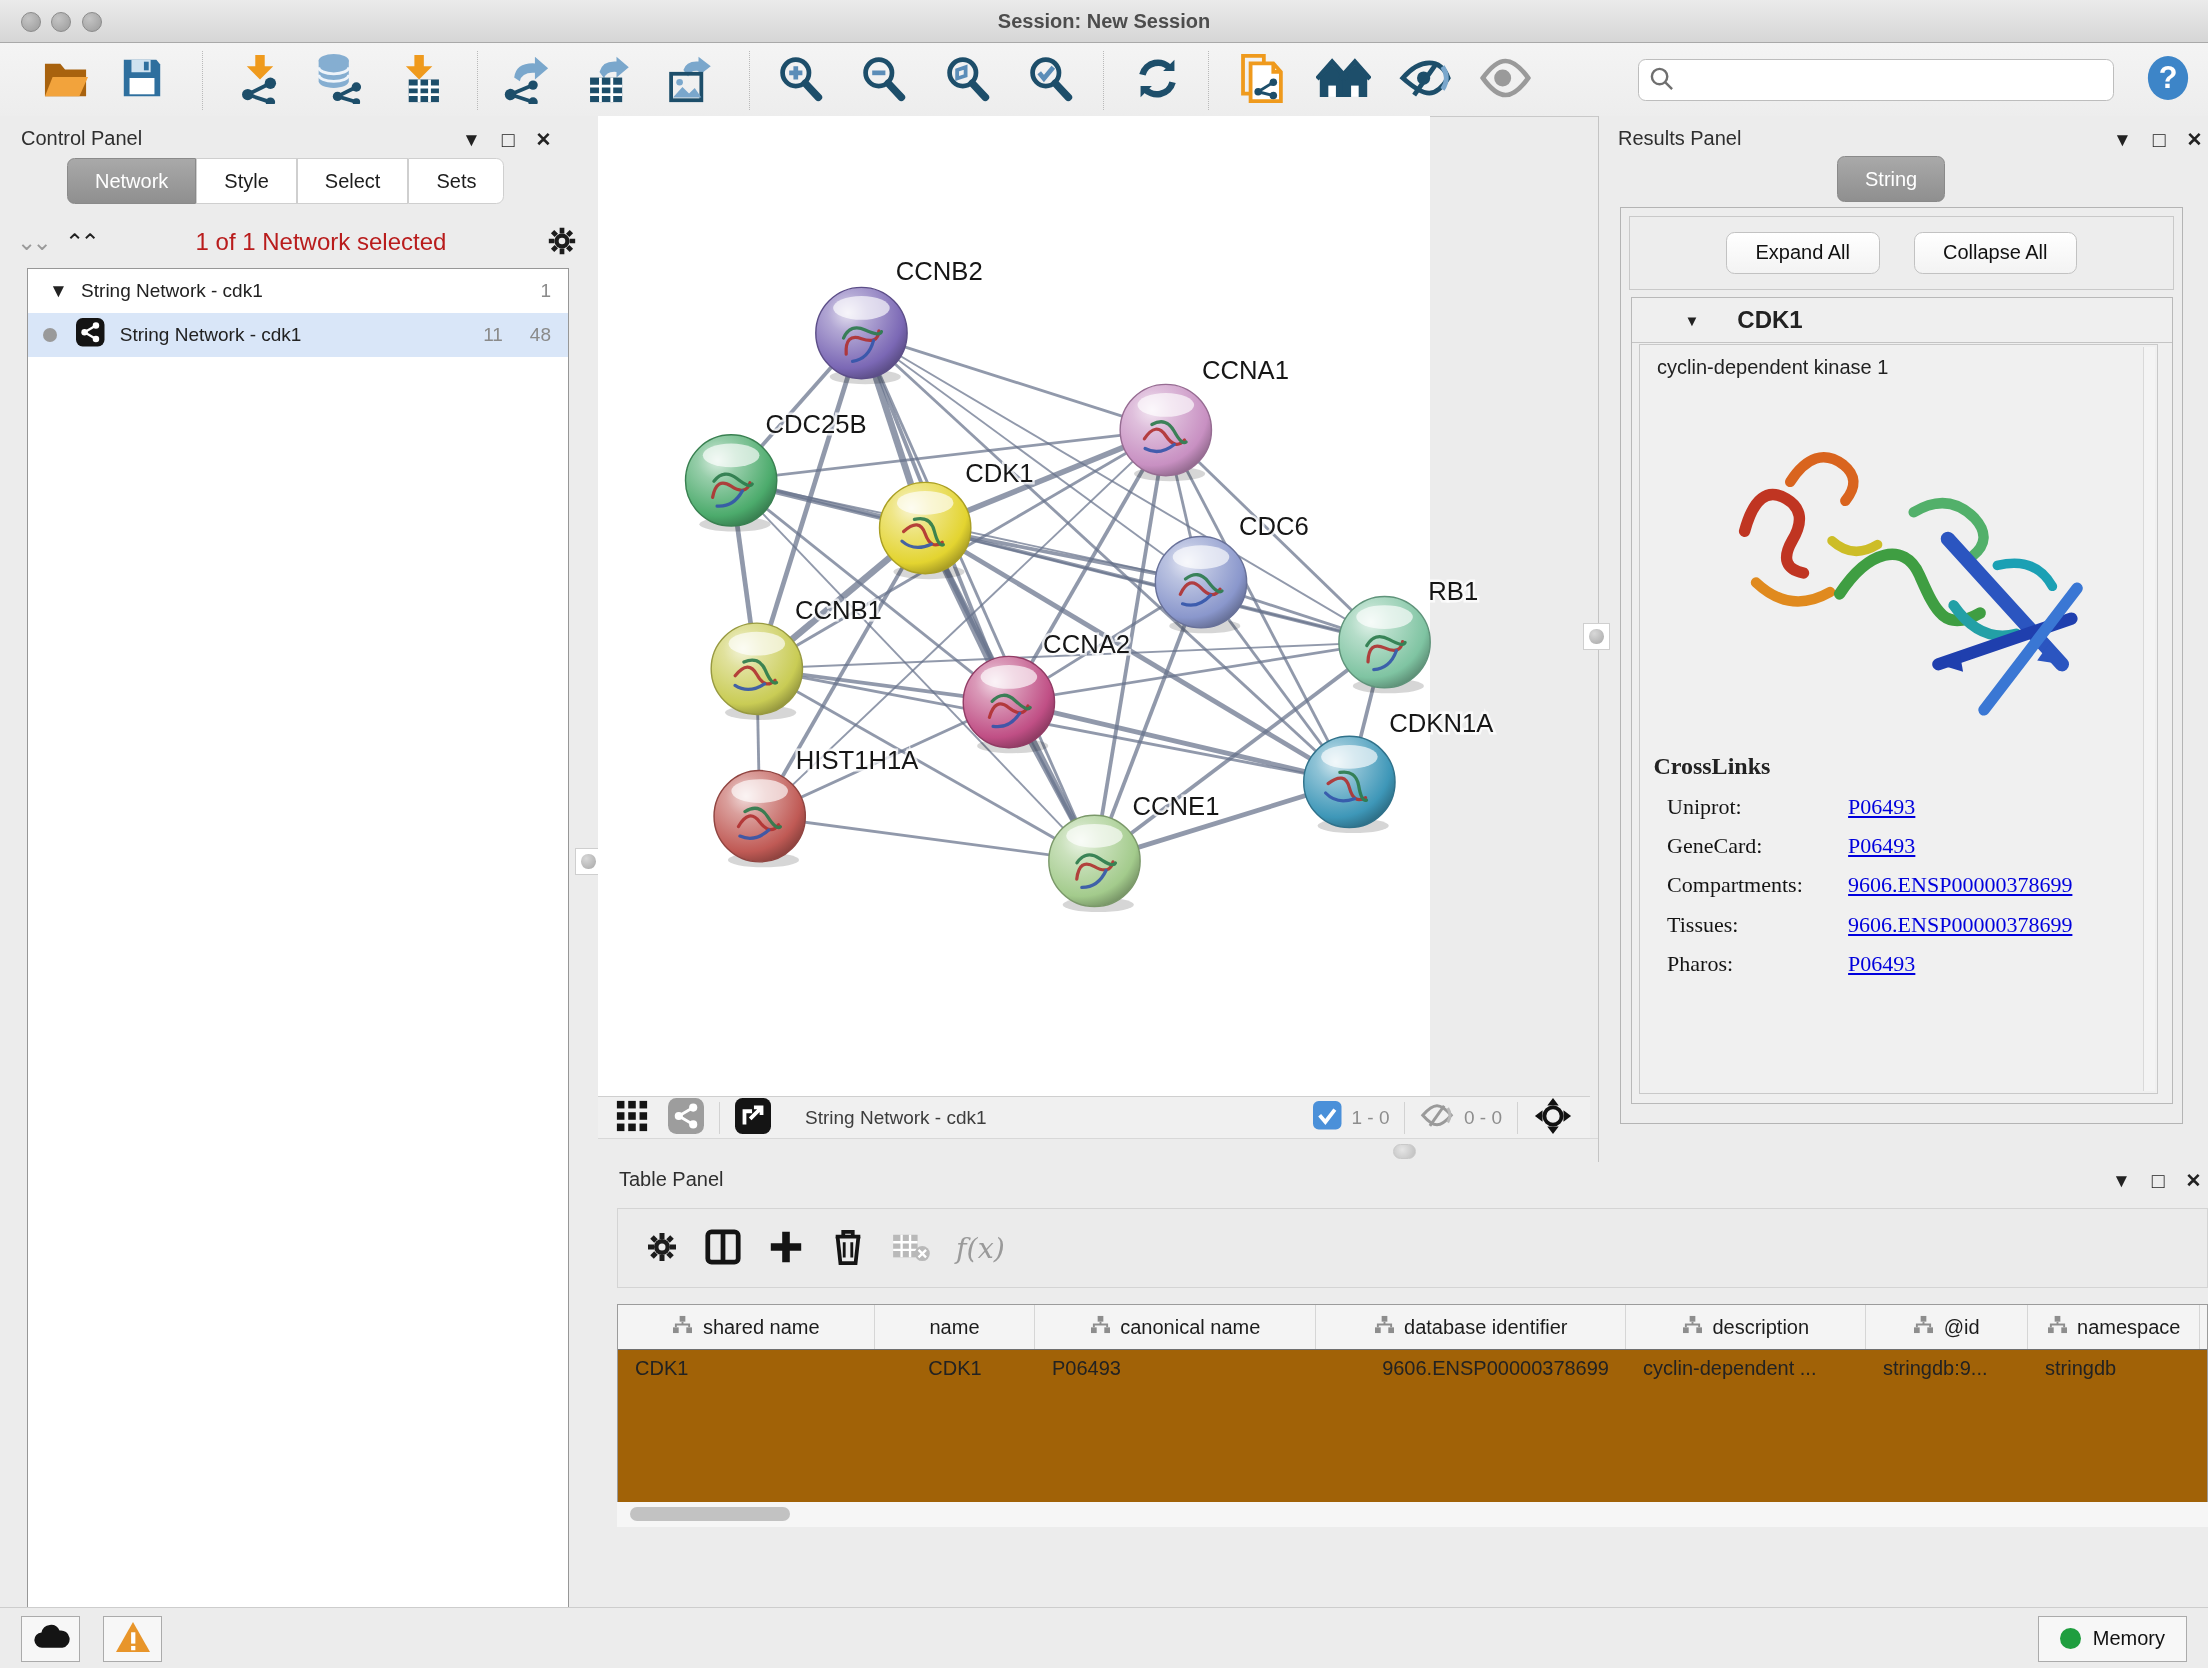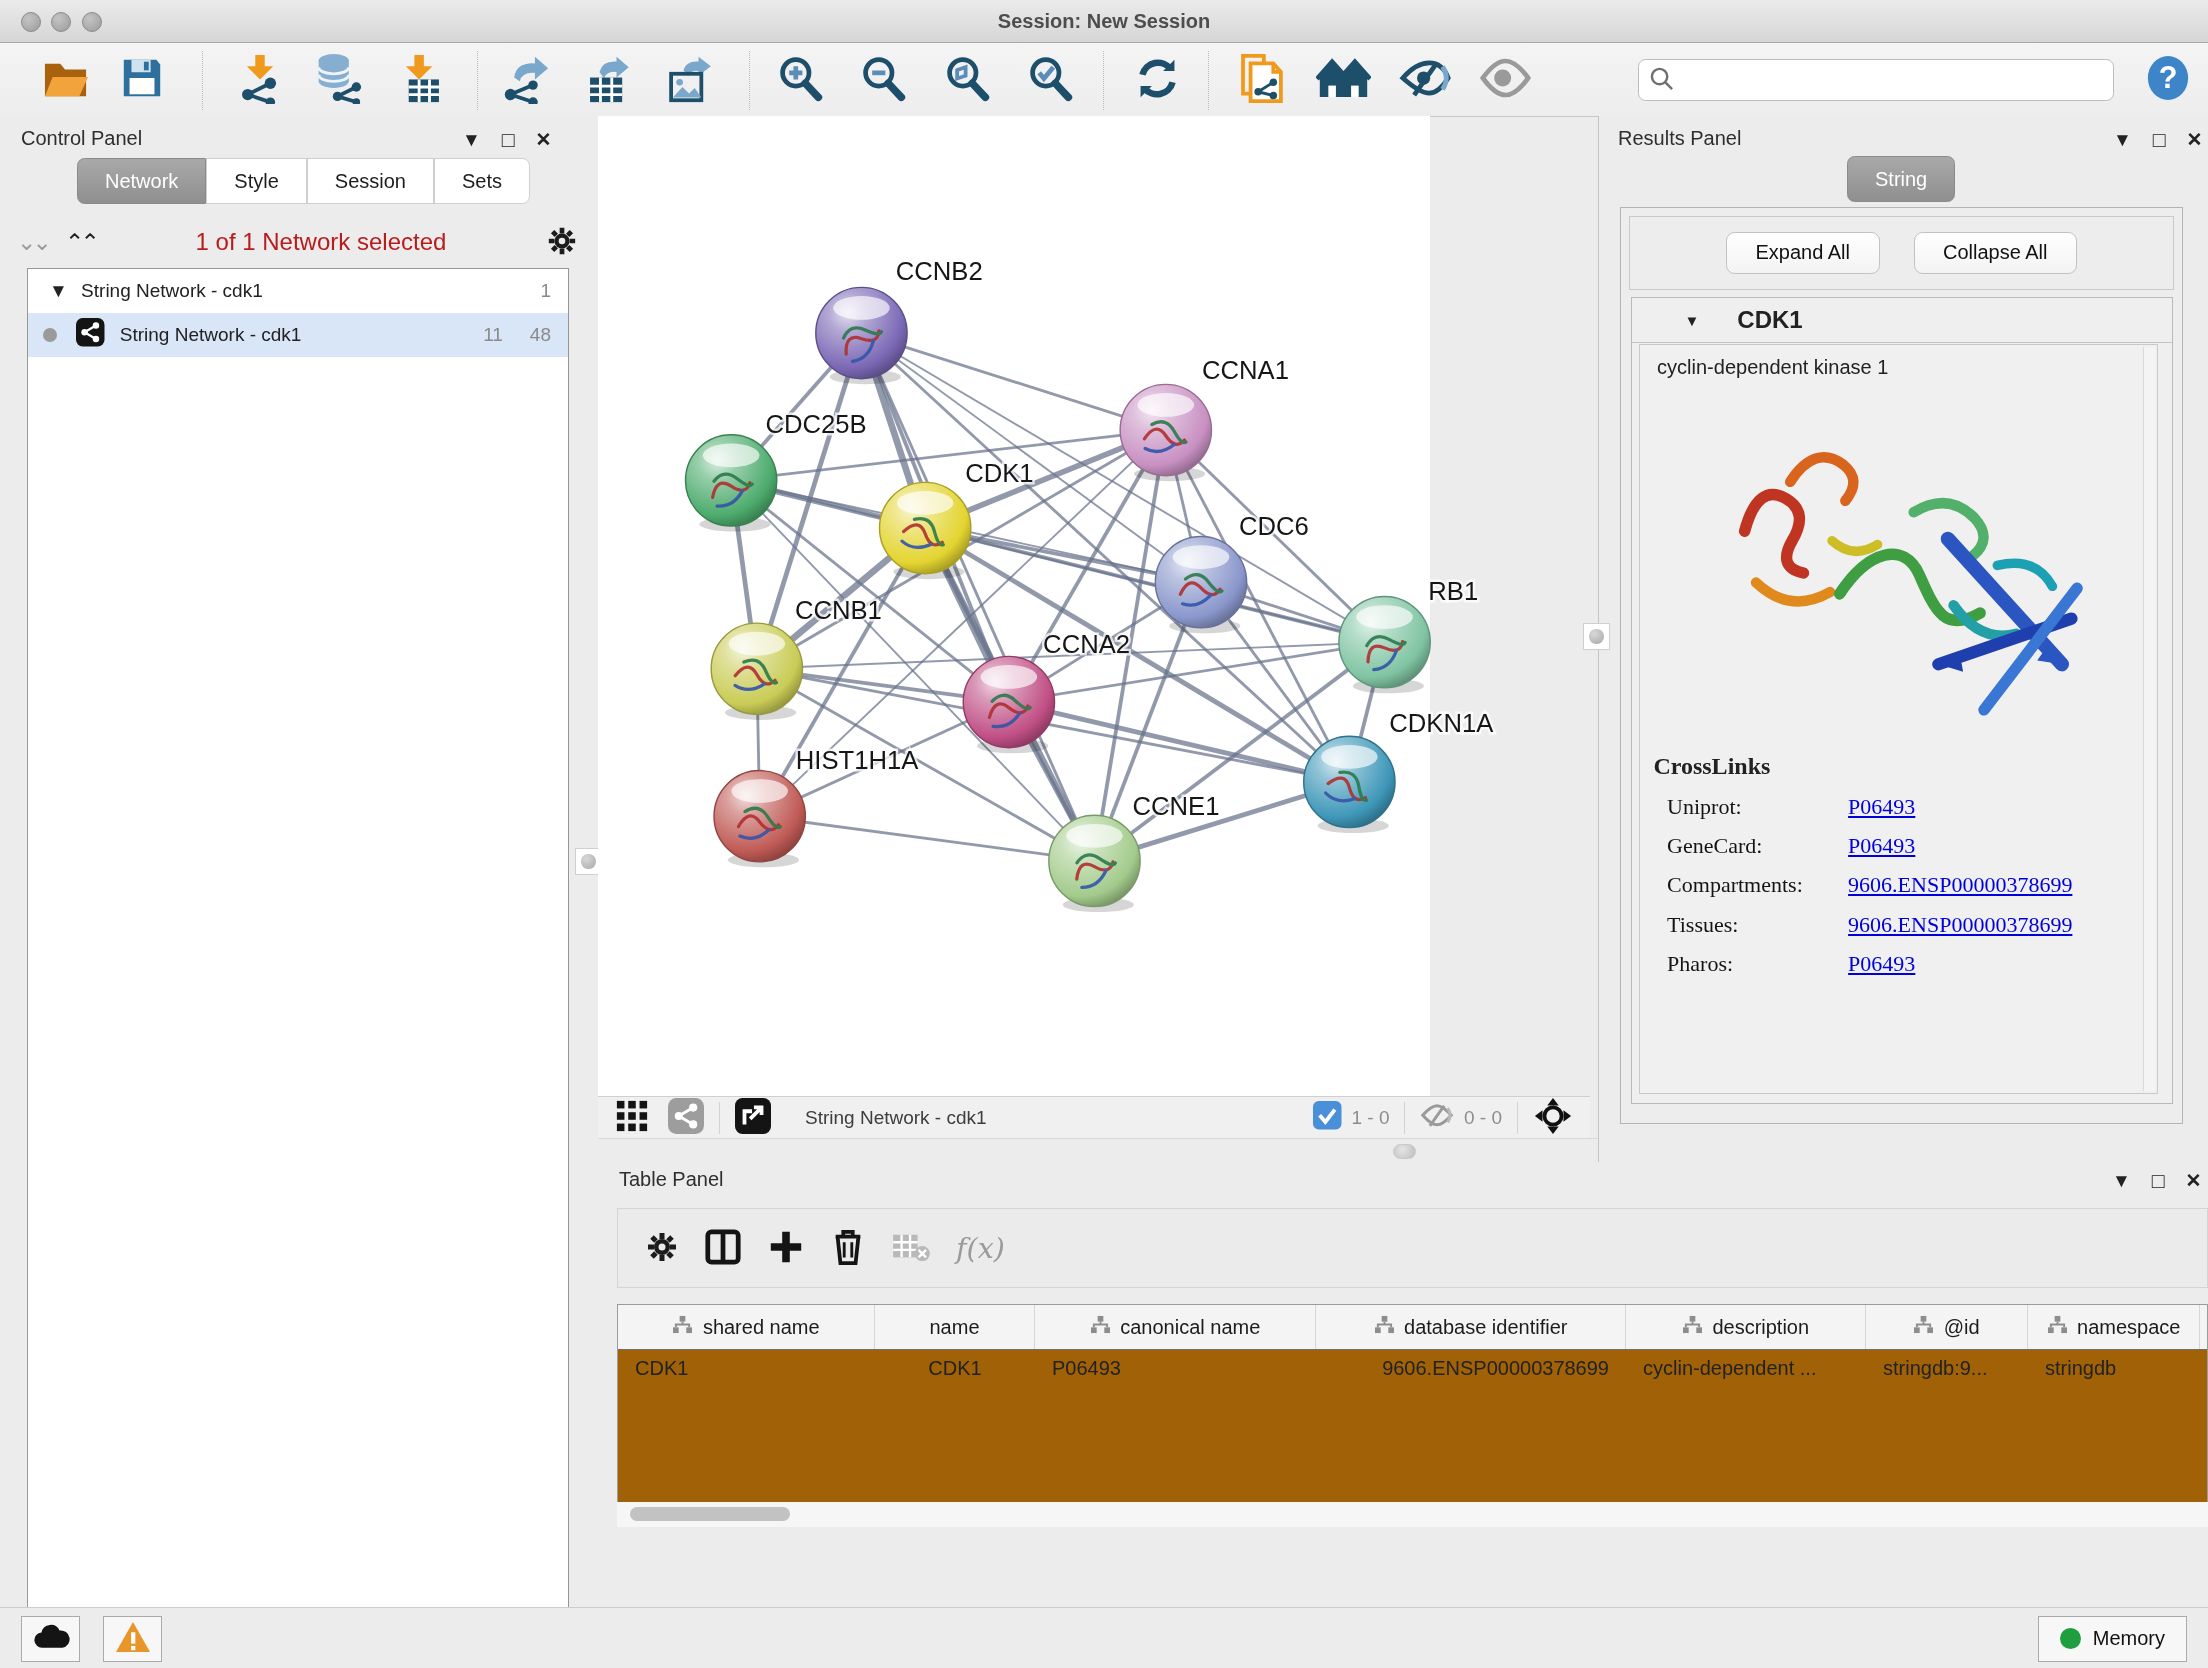--- a/index.html
+++ b/index.html
@@ -22,21 +22,21 @@
   .tsep{position:absolute;top:7.6px;width:0;height:59px;border-left:1.9px dotted #b9b9b9;}
   .searchbox{position:absolute;left:1638px;top:16px;width:476px;height:42px;background:#fff;
     border:1px solid #bdbdbd;border-radius:7.6px;display:flex;align-items:center;padding:0 9.5px;box-sizing:border-box;}
   .searchbox input{border:none;outline:none;flex:1;font-size:18px;margin-left:7.6px;background:transparent;font-family:"Liberation Sans",sans-serif;}
   
   .panel-title{font-size:20px;color:#2e2e2e;}
   .pt-icons{position:absolute;display:flex;gap:21px;align-items:center;}
   .pt-icons span{font-size:19px;color:#222;line-height:1;}
   .tab{height:44px;line-height:44px;padding:0 27px;font-size:20px;background:#fff;border:1px solid #cfcfcf;
     color:#1d1d1d;text-align:center;}
-  .tab.sel{background:linear-gradient(#a9a9a9,#8f8f8f);color:#fff;border-color:#8a8a8a;margin-left:10px;}
+  .tab.sel{background:linear-gradient(#a9a9a9,#8f8f8f);color:#fff;border-color:#8a8a8a;}
   .tab.first{border-radius:7.6px 0 0 7.6px;}
   .tab.last{border-radius:0 7.6px 7.6px 0;}
   
   .cp{position:absolute;left:0;top:116px;width:597px;height:1480px;background:#ececec;border-right:1px solid #c4c4c4;padding-left:44px;}
   .cp-tabs{position:absolute;left:67px;top:42px;display:flex;}
   .cp-sub{position:absolute;left:17px;top:103px;width:561px;height:46px;display:flex;align-items:center;}
   .cp-tree{position:absolute;left:27px;top:152px;width:540px;height:1421px;background:#fff;border:1px solid #979797;}
   .tree-row{height:44px;display:flex;align-items:center;font-size:19px;}
   .tree-row .cnt{color:#8a8a8a;}
   .tree-row.sel{background:#d9e6f8;}
@@ -273,21 +273,21 @@
 <div class="cp">
   <div style="position:absolute;left:21px;top:11.4px" class="panel-title">Control Panel</div>
   <div class="pt-icons" style="left:462px;top:13.3px">
     <span>▼</span>
     <span style="font-size:21px">□</span>
     <span style="font-weight:bold">✕</span>
   </div>
   <div class="cp-tabs">
     <div class="tab sel first">Network</div>
     <div class="tab">Style</div>
-    <div class="tab">Session</div>
+    <div class="tab">Select</div>
     <div class="tab last">Sets</div>
   </div>
   <div class="cp-sub">
     <span style="color:#9a9a9a;font-size:23px;letter-spacing:-3.8px;">⌄⌄</span>
     <span style="color:#222;font-size:23px;letter-spacing:-3.8px;margin-left:17px;">⌃⌃</span>
     <span style="flex:1;text-align:center;font-size:24px;color:#b91c1c">1 of 1 Network selected</span>
     <span><svg width="32" height="32" viewBox="0 0 34 34">
           <g fill="#1c1c1c">
             <circle cx="17" cy="17" r="8"></circle>
             <g stroke="#1c1c1c" stroke-width="5">

